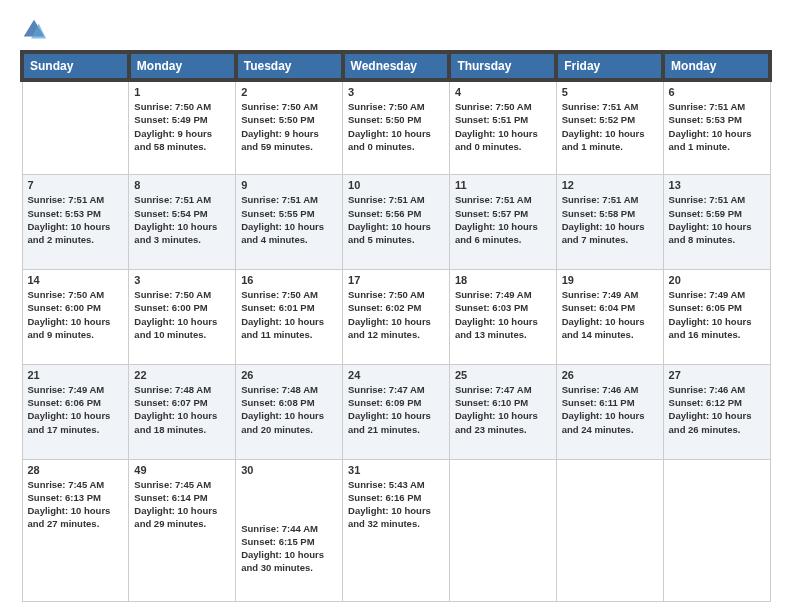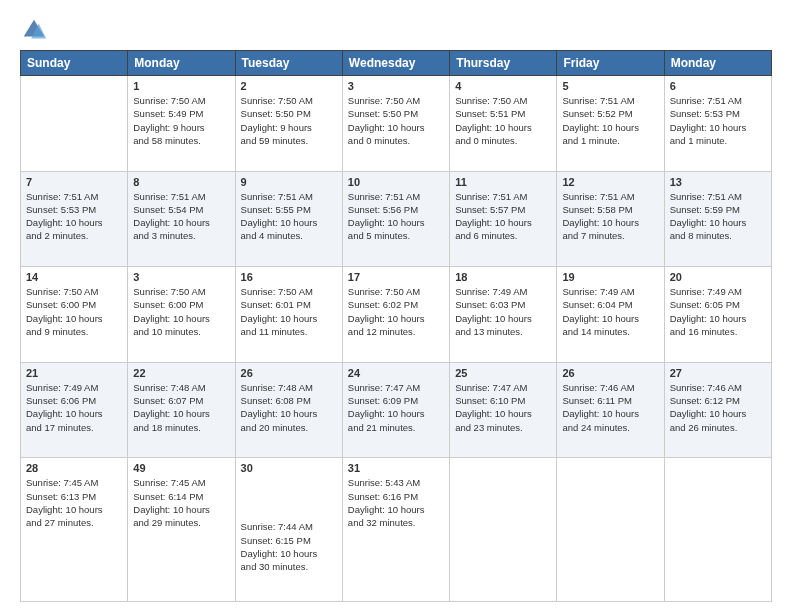--- a/index.html
+++ b/index.html
@@ -60,21 +60,21 @@
       border-collapse: collapse;
       flex: 1;
     }
     thead tr th {
       background-color: #3a6fa8;
       color: #fff;
       font-size: 12px;
       font-weight: bold;
       text-align: left;
       padding: 5px 6px;
-      border: 1px solid #404040;
+      border: 4px solid #404040;
     }
     tbody tr td {
       border: 1px solid #ccc;
       vertical-align: top;
       padding: 4px 5px;
       font-size: 10px;
       color: #333;
       width: calc(100% / 7);
       height: 80px;
     }
@@ -88,20 +88,21 @@
       font-size: 11px;
       font-weight: bold;
       color: #333;
       display: block;
       margin-bottom: 2px;
     }
     .day-info {
       font-size: 9.5px;
       line-height: 1.4;
       color: #333;
+      font-weight: bold;
     }
   </style>
 </head>
 <body>
 
 <div class="page">
   <div class="header">
     <div class="logo">
       <svg class="logo-icon" viewBox="0 0 30 30">
         <polygon points="15,4 26,22 4,22" fill="#3a6fa8" opacity="0.85"></polygon>

